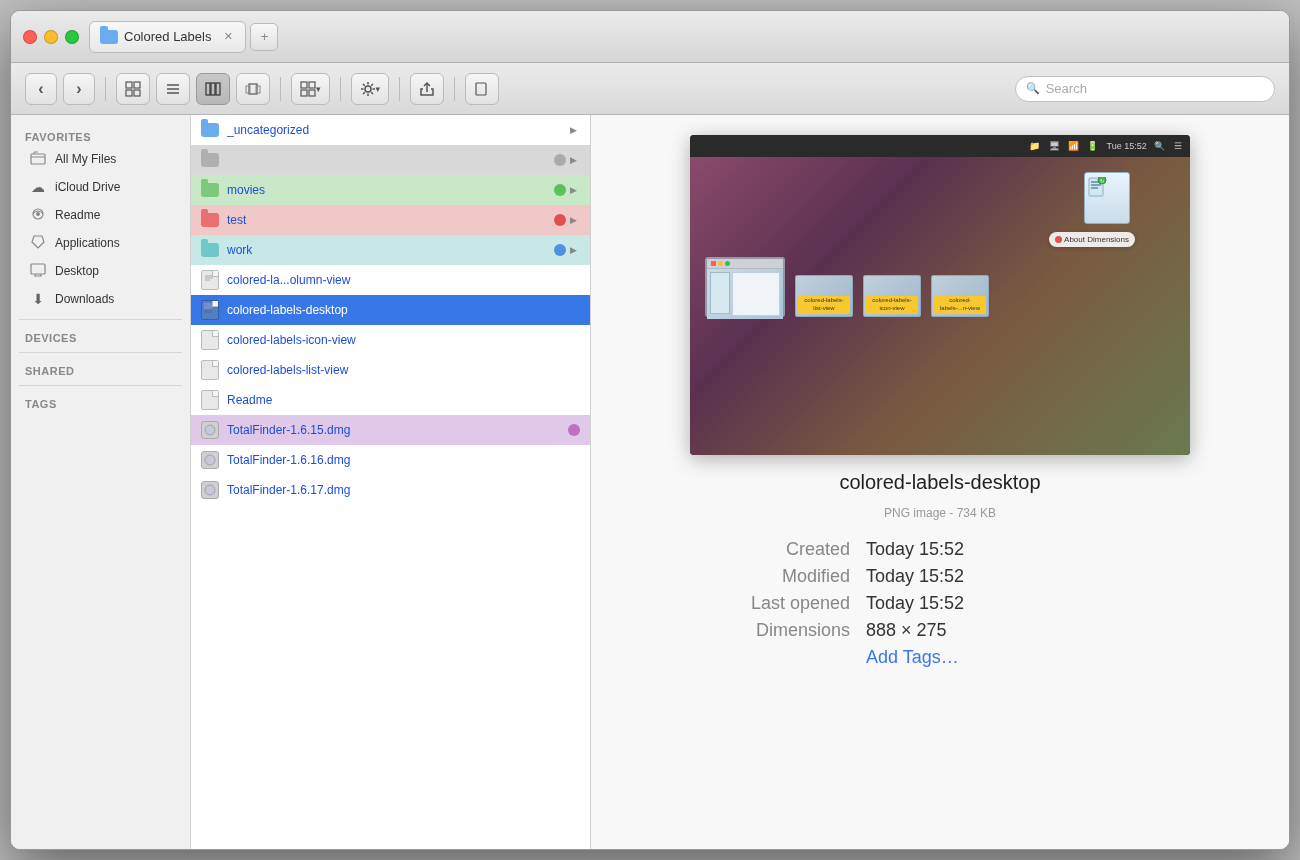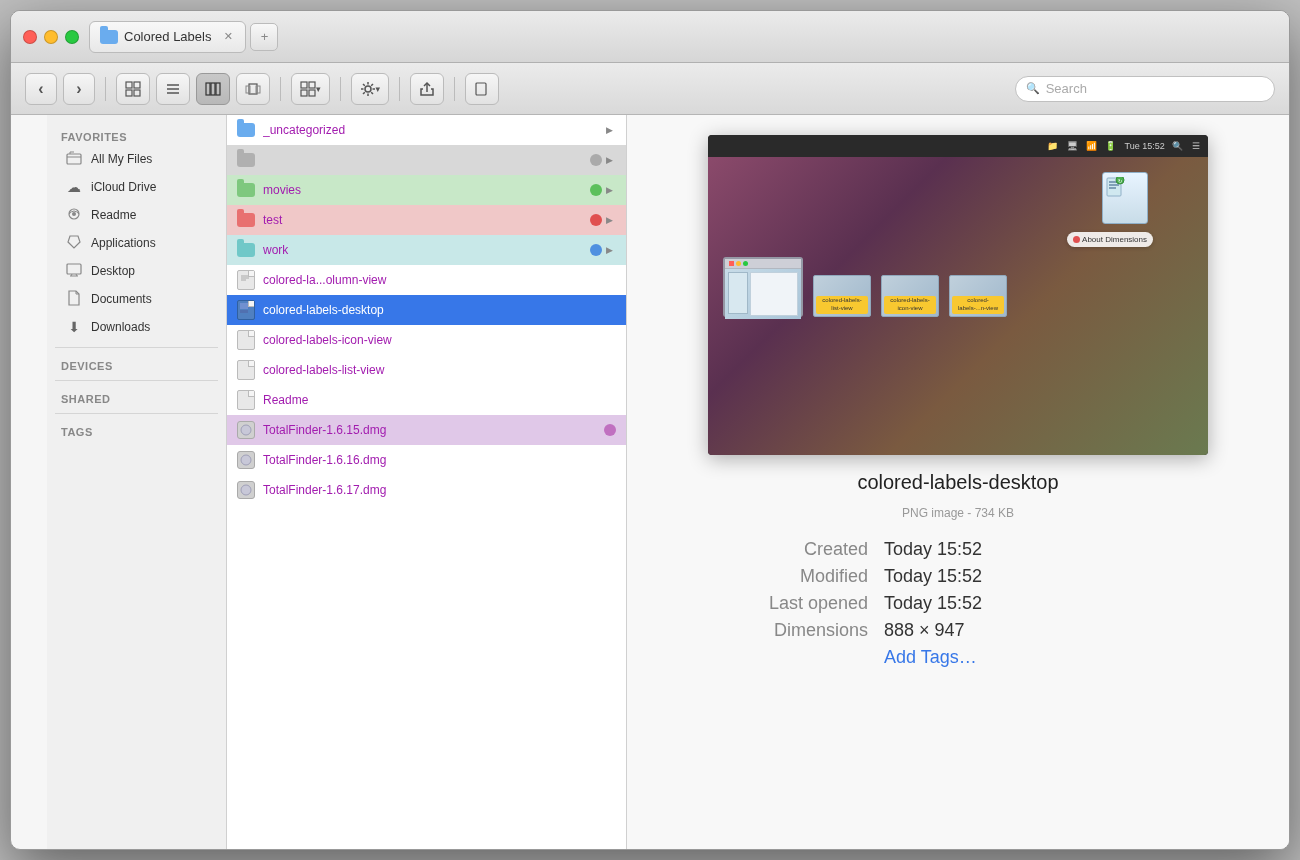--- a/index.html
+++ b/index.html
@@ -151,21 +151,20 @@
       padding: 0 10px;
       gap: 6px;
       color: #aaa;
       font-size: 13px;
     }
     
     .content {
       display: flex;
       flex: 1;
       overflow: hidden;
-      margin-left: 36px;
     }
     
     .sidebar {
       width: 180px;
       background: #f0f0f0;
       border-right: 1px solid #d0d0d0;
       padding: 10px 0;
       flex-shrink: 0;
       overflow-y: auto;
     }
@@ -243,21 +242,21 @@
     .fi-gray { background: #b0b0b0; }
     .fi-gray::before { background: #b0b0b0; }
     .fi-green { background: #7ec87e; }
     .fi-green::before { background: #7ec87e; }
     .fi-red { background: #e87070; }
     .fi-red::before { background: #e87070; }
     .fi-teal { background: #70c8c8; }
     .fi-teal::before { background: #70c8c8; }
     .file-item-name {
       font-size: 12px;
-      color: #a21caf;
+      color: #1d4ed8;
       flex: 1;
       overflow: hidden;
       text-overflow: ellipsis;
       white-space: nowrap;
     }
     .file-item-doc {
       width: 18px;
       height: 20px;
       background: #e8e8e8;
       border: 1px solid #bbb;
@@ -529,30 +528,20 @@
       <div class="sidebar-item">
         <span class="sidebar-item-icon">
           <svg width="16" height="14" viewBox="0 0 16 14">
               <rect x="1" y="1" width="14" height="10" rx="1" fill="none" stroke="#888" stroke-width="1.2"></rect>
               <line x1="6" y1="11" x2="5" y2="13" stroke="#888" stroke-width="1"></line>
               <line x1="10" y1="11" x2="11" y2="13" stroke="#888" stroke-width="1"></line>
               <line x1="4" y1="13" x2="12" y2="13" stroke="#888" stroke-width="1"></line>
             </svg>
         </span>
         <span class="sidebar-item-label">Desktop</span>
-      </div>
-      <div class="sidebar-item">
-        <span class="sidebar-item-icon">
-          <svg width="14" height="16" viewBox="0 0 14 16">
-              <path d="M2,1 L9,1 L12,4 L12,15 L2,15 Z" fill="none" stroke="#888" stroke-width="1.2"></path>
-              <line x1="9" y1="1" x2="9" y2="4" stroke="#888" stroke-width="1"></line>
-              <line x1="9" y1="4" x2="12" y2="4" stroke="#888" stroke-width="1"></line>
-            </svg>
-        </span>
-        <span class="sidebar-item-label">Documents</span>
       </div>
       <div class="sidebar-item">
         <span class="sidebar-item-icon">⬇</span>
         <span class="sidebar-item-label">Downloads</span>
       </div>
 
       <div class="sidebar-sep"></div>
       <div class="sidebar-section-label">Devices</div>
       <div class="sidebar-sep"></div>
       <div class="sidebar-section-label">Shared</div>
@@ -734,21 +723,21 @@
         <div class="meta-row">
           <span class="meta-label">Modified</span>
           <span class="meta-value">Today 15:52</span>
         </div>
         <div class="meta-row">
           <span class="meta-label">Last opened</span>
           <span class="meta-value">Today 15:52</span>
         </div>
         <div class="meta-row">
           <span class="meta-label">Dimensions</span>
-          <span class="meta-value">888 × 947</span>
+          <span class="meta-value">888 × 275</span>
         </div>
         <div class="meta-row">
           <span class="meta-label"></span>
           <span class="meta-value blue">Add Tags…</span>
         </div>
       </div>
     </div>
   </div>
 </div>
 

